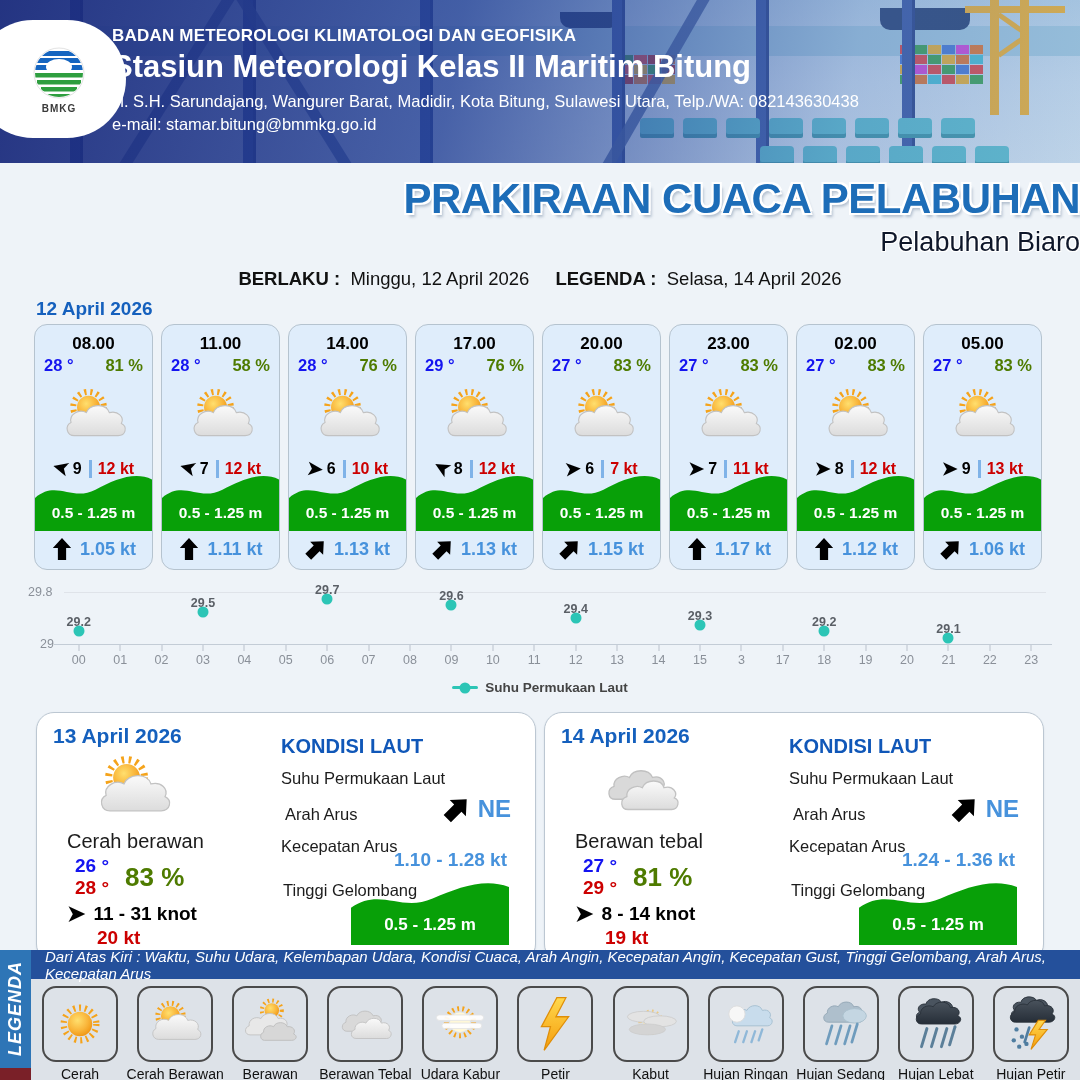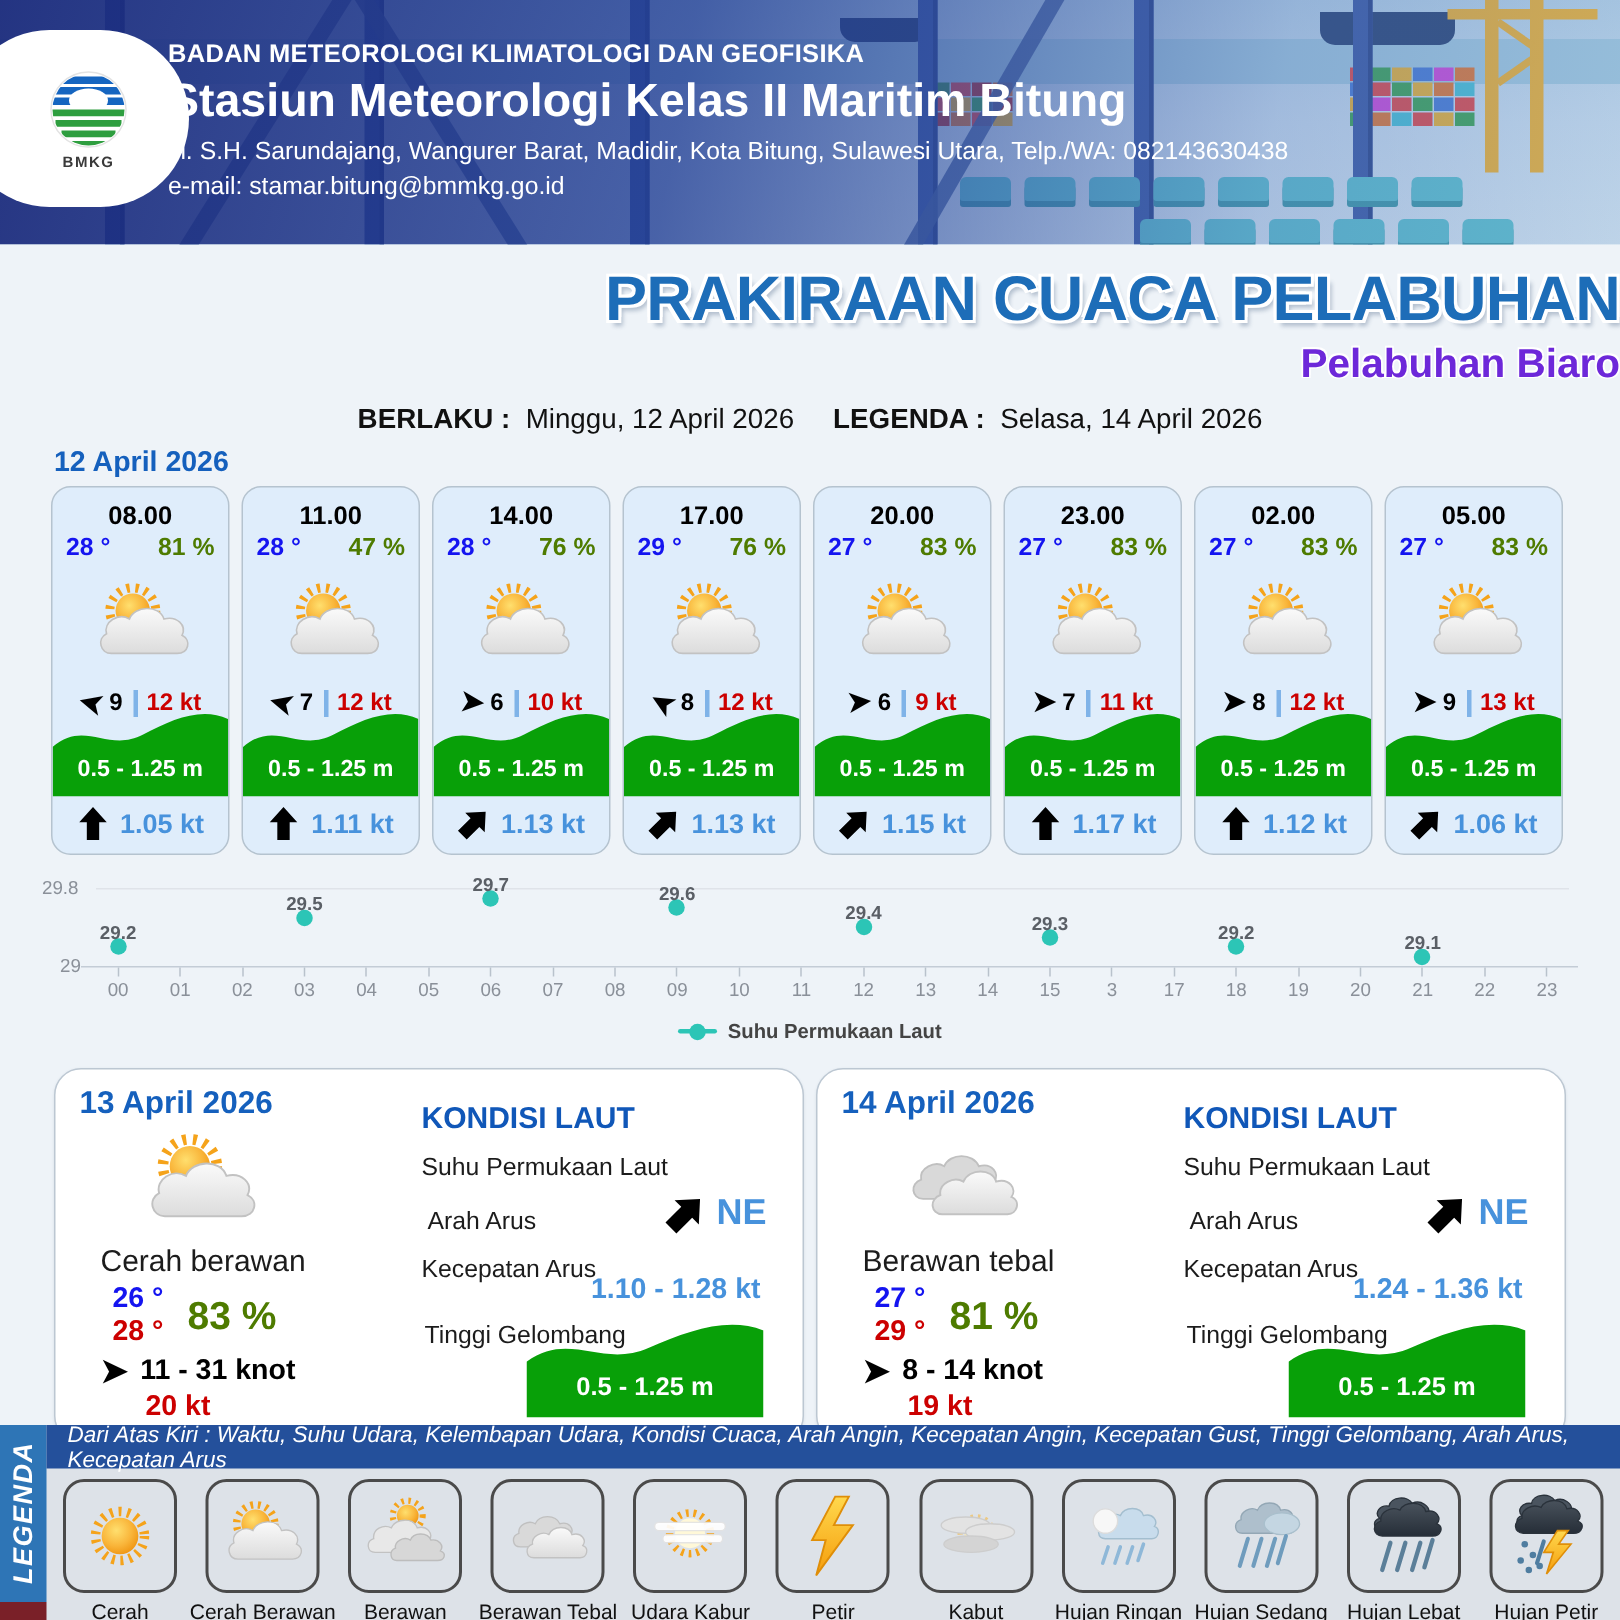--- a/index.html
+++ b/index.html
@@ -27,21 +27,21 @@
   .htext{position:absolute;left:112px;top:26px;z-index:6;color:#fff;}
   .h-agency{font-size:17px;font-weight:bold;letter-spacing:.2px;}
   .h-station{font-size:31px;font-weight:bold;margin-top:3px;}
   .h-addr{font-size:16.5px;margin-top:7px;}
   .h-mail{font-size:16.5px;margin-top:4px;}
 
   
   .title-block{text-align:right;padding-top:12px;}
   .title-main{font-size:42px;font-weight:bold;color:#1d6db8;letter-spacing:-.5px;
     text-shadow:-2px -2px 0 #fff,2px -2px 0 #fff,-2px 2px 0 #fff,2px 2px 0 #fff,3px 4px 3px rgba(40,70,110,.30);}
-  .title-sub{font-size:27px;font-weight:bold;color:#6d28d9;margin-top:4px;
+  .title-sub{font-size:27px;font-weight:normal;color:#0f172a;margin-top:4px;
     text-shadow:-1px -1px 0 #fff,1px -1px 0 #fff,-1px 1px 0 #fff,1px 1px 0 #fff;}
   .validity{display:flex;justify-content:center;gap:26px;margin-top:10px;font-size:18.5px;color:#111;}
   .validity b{font-weight:bold;}
   .validity span.v{font-weight:normal;}
 
   
   .fdate{margin:8px 0 4px 36px;font-size:19px;font-weight:bold;color:#1560bd;}
   .cards{display:flex;gap:8px;margin:0 34px;}
   .fcard{width:119px;height:246px;background:#dfedfb;border:1.5px solid #b5c3cf;border-radius:13px;
          position:relative;overflow:hidden;display:flex;flex-direction:column;align-items:center;box-sizing:border-box;}
@@ -413,21 +413,21 @@
      <svg class="cur-arrow" viewBox="0 0 24 28" style="transform: rotate(0deg);">
           <use href="#ic-curarrow"></use>
         </svg>
      <span class="cur-val">1.05 kt</span>
    </div>
     </div>
     <div class="fcard">
       <div class="fc-time">11.00</div>
    <div class="fc-temp-row">
      <span class="t-blue">28 °</span>
-     <span class="t-green">47 %</span>
+     <span class="t-green">58 %</span>
    </div>
    <div class="fc-icon">
         <svg>
           <use href="#ic-suncloud"></use>
         </svg>
       </div>
    <div class="fc-wind-row">
      <span class="wind-arrow" style="transform: rotate(195deg);">➤</span>
      <span class="wind-val">7</span>
      <span class="gust-val">12 kt</span>
@@ -510,21 +510,21 @@
      <span class="t-green">83 %</span>
    </div>
    <div class="fc-icon">
         <svg>
           <use href="#ic-suncloud"></use>
         </svg>
       </div>
    <div class="fc-wind-row">
      <span class="wind-arrow" style="transform: rotate(355deg);">➤</span>
      <span class="wind-val">6</span>
-     <span class="gust-val">9 kt</span>
+     <span class="gust-val">7 kt</span>
    </div>
    <div class="fc-wave">
      <svg viewBox="0 0 120 62" preserveAspectRatio="none">
           <path d="M0,30 C22,12 38,34 62,22 C82,12 102,4 120,12 L120,62 L0,62 Z" fill="#08a008"></path>
         </svg>
      <span class="wave-text">0.5 - 1.25 m</span>
    </div>
    <div class="fc-current">
      <svg class="cur-arrow" viewBox="0 0 24 28" style="transform: rotate(45deg);">
           <use href="#ic-curarrow"></use>

